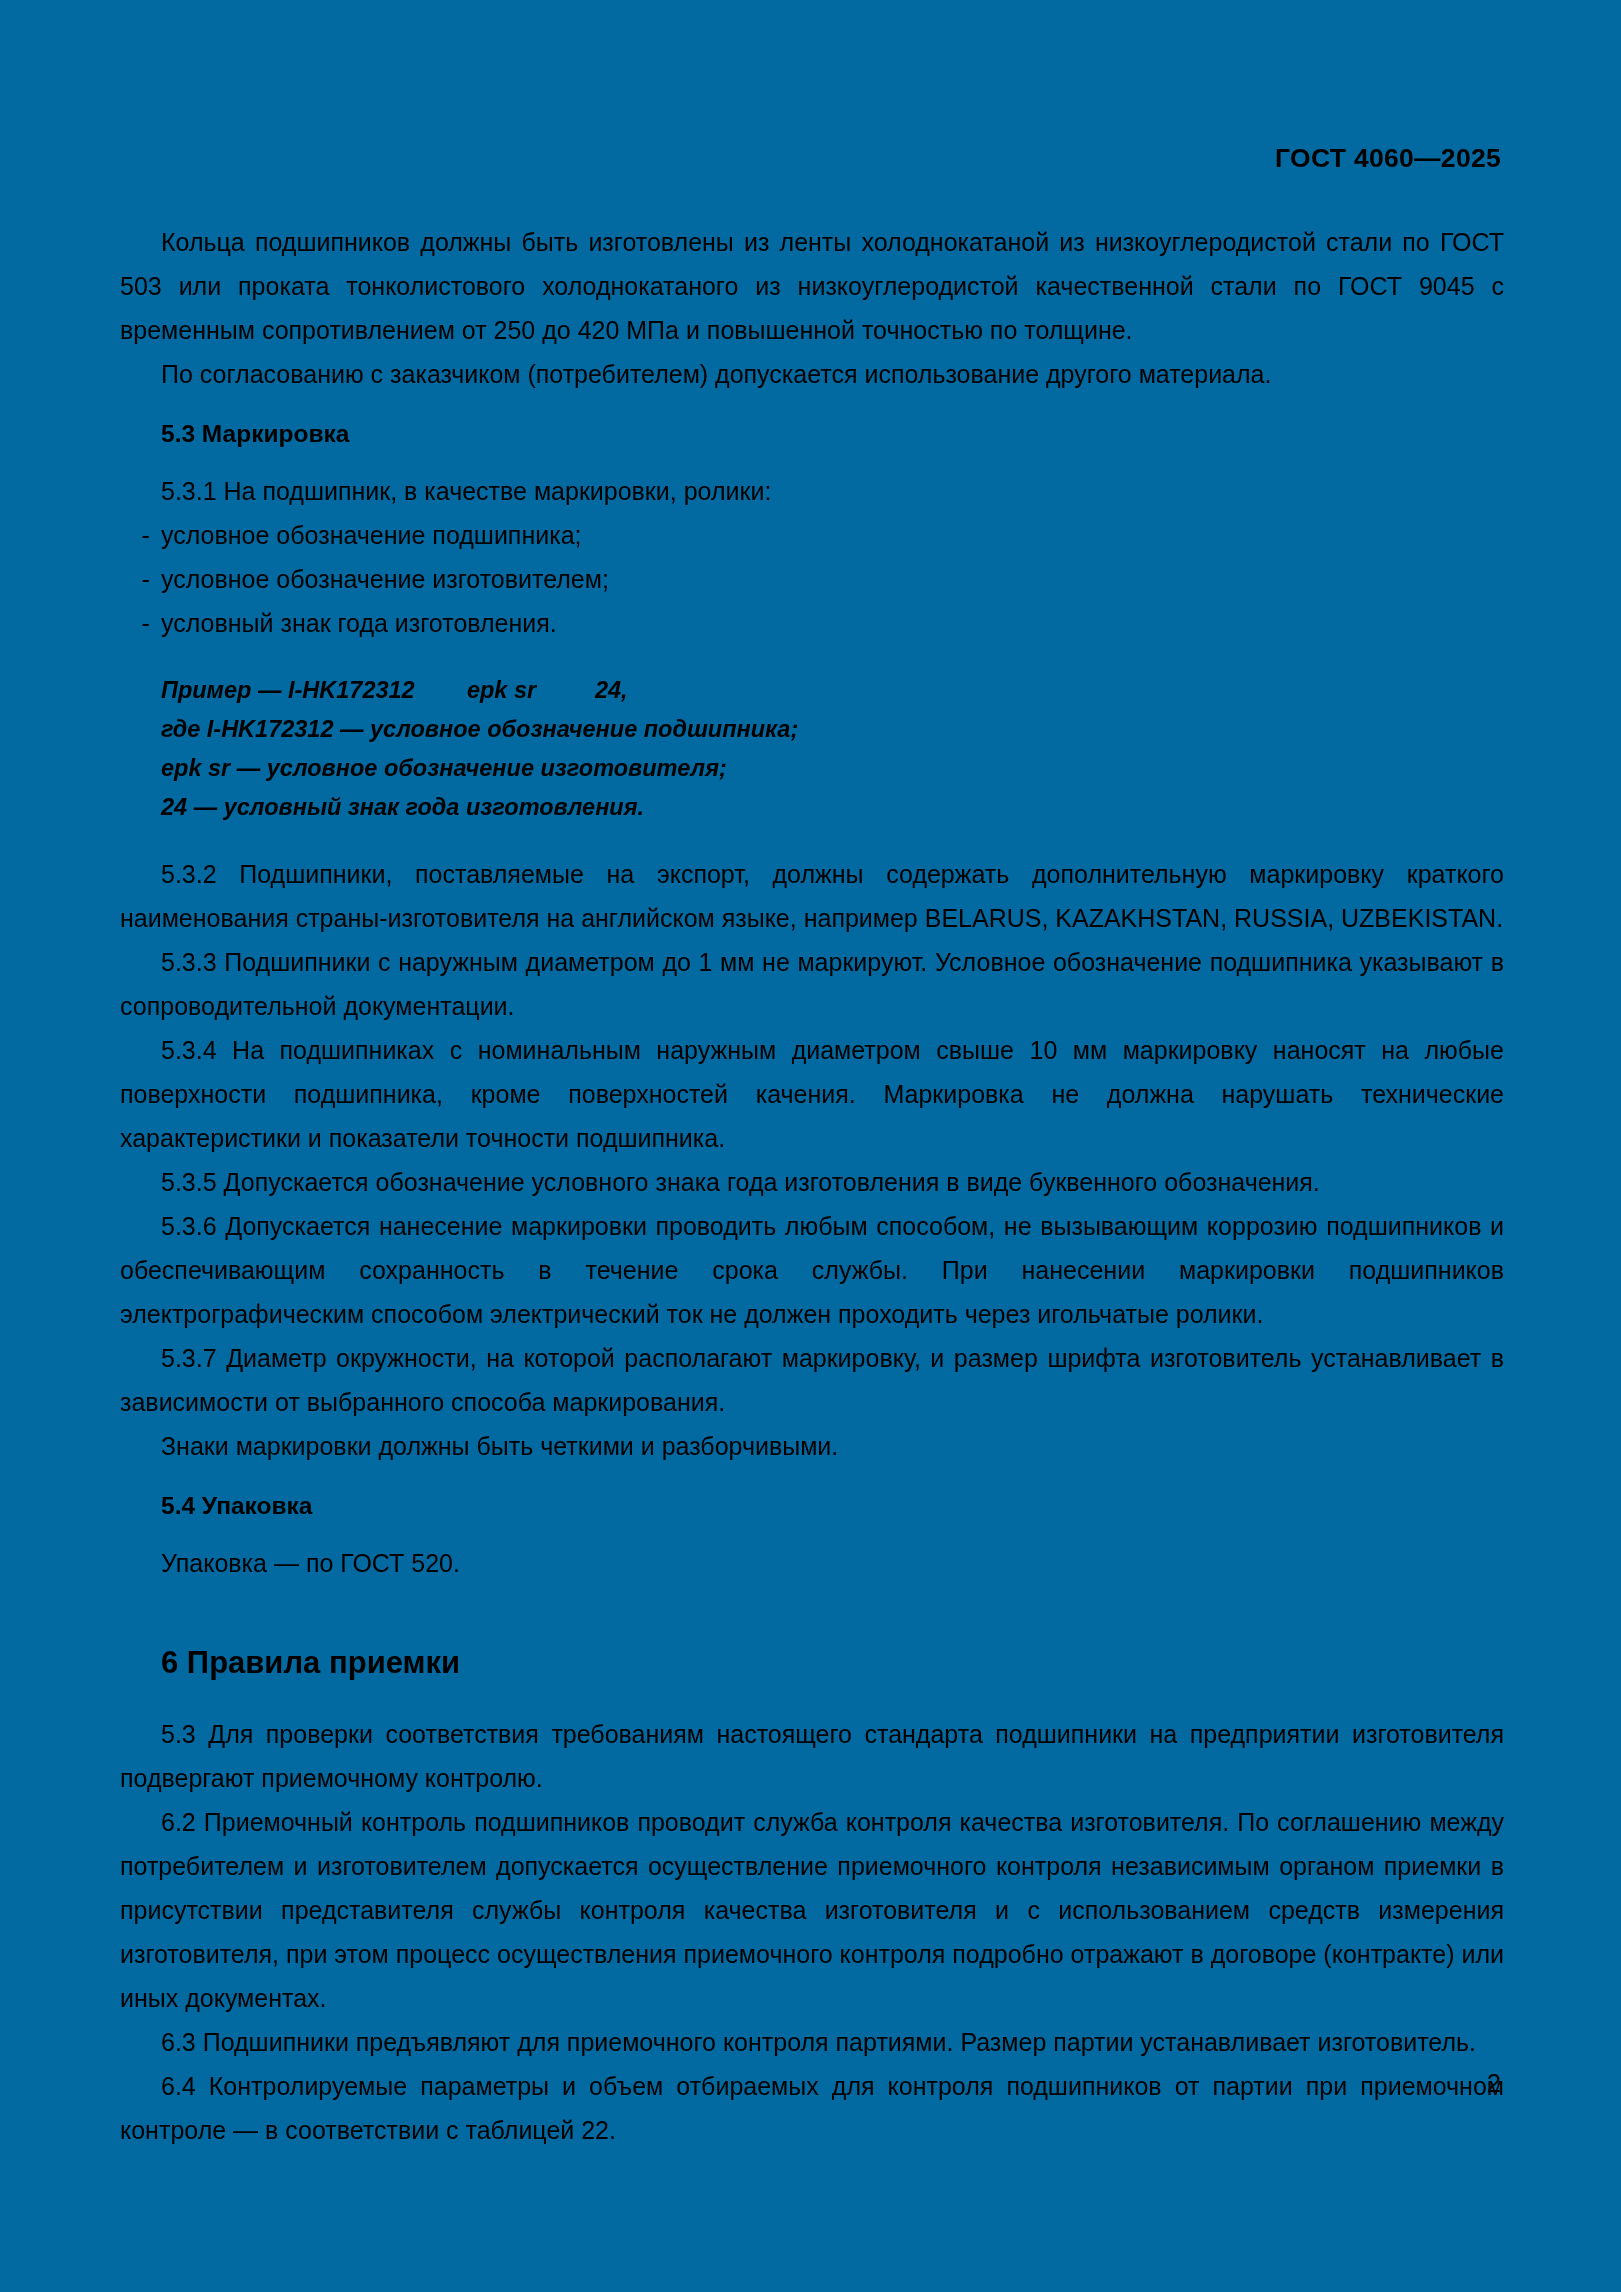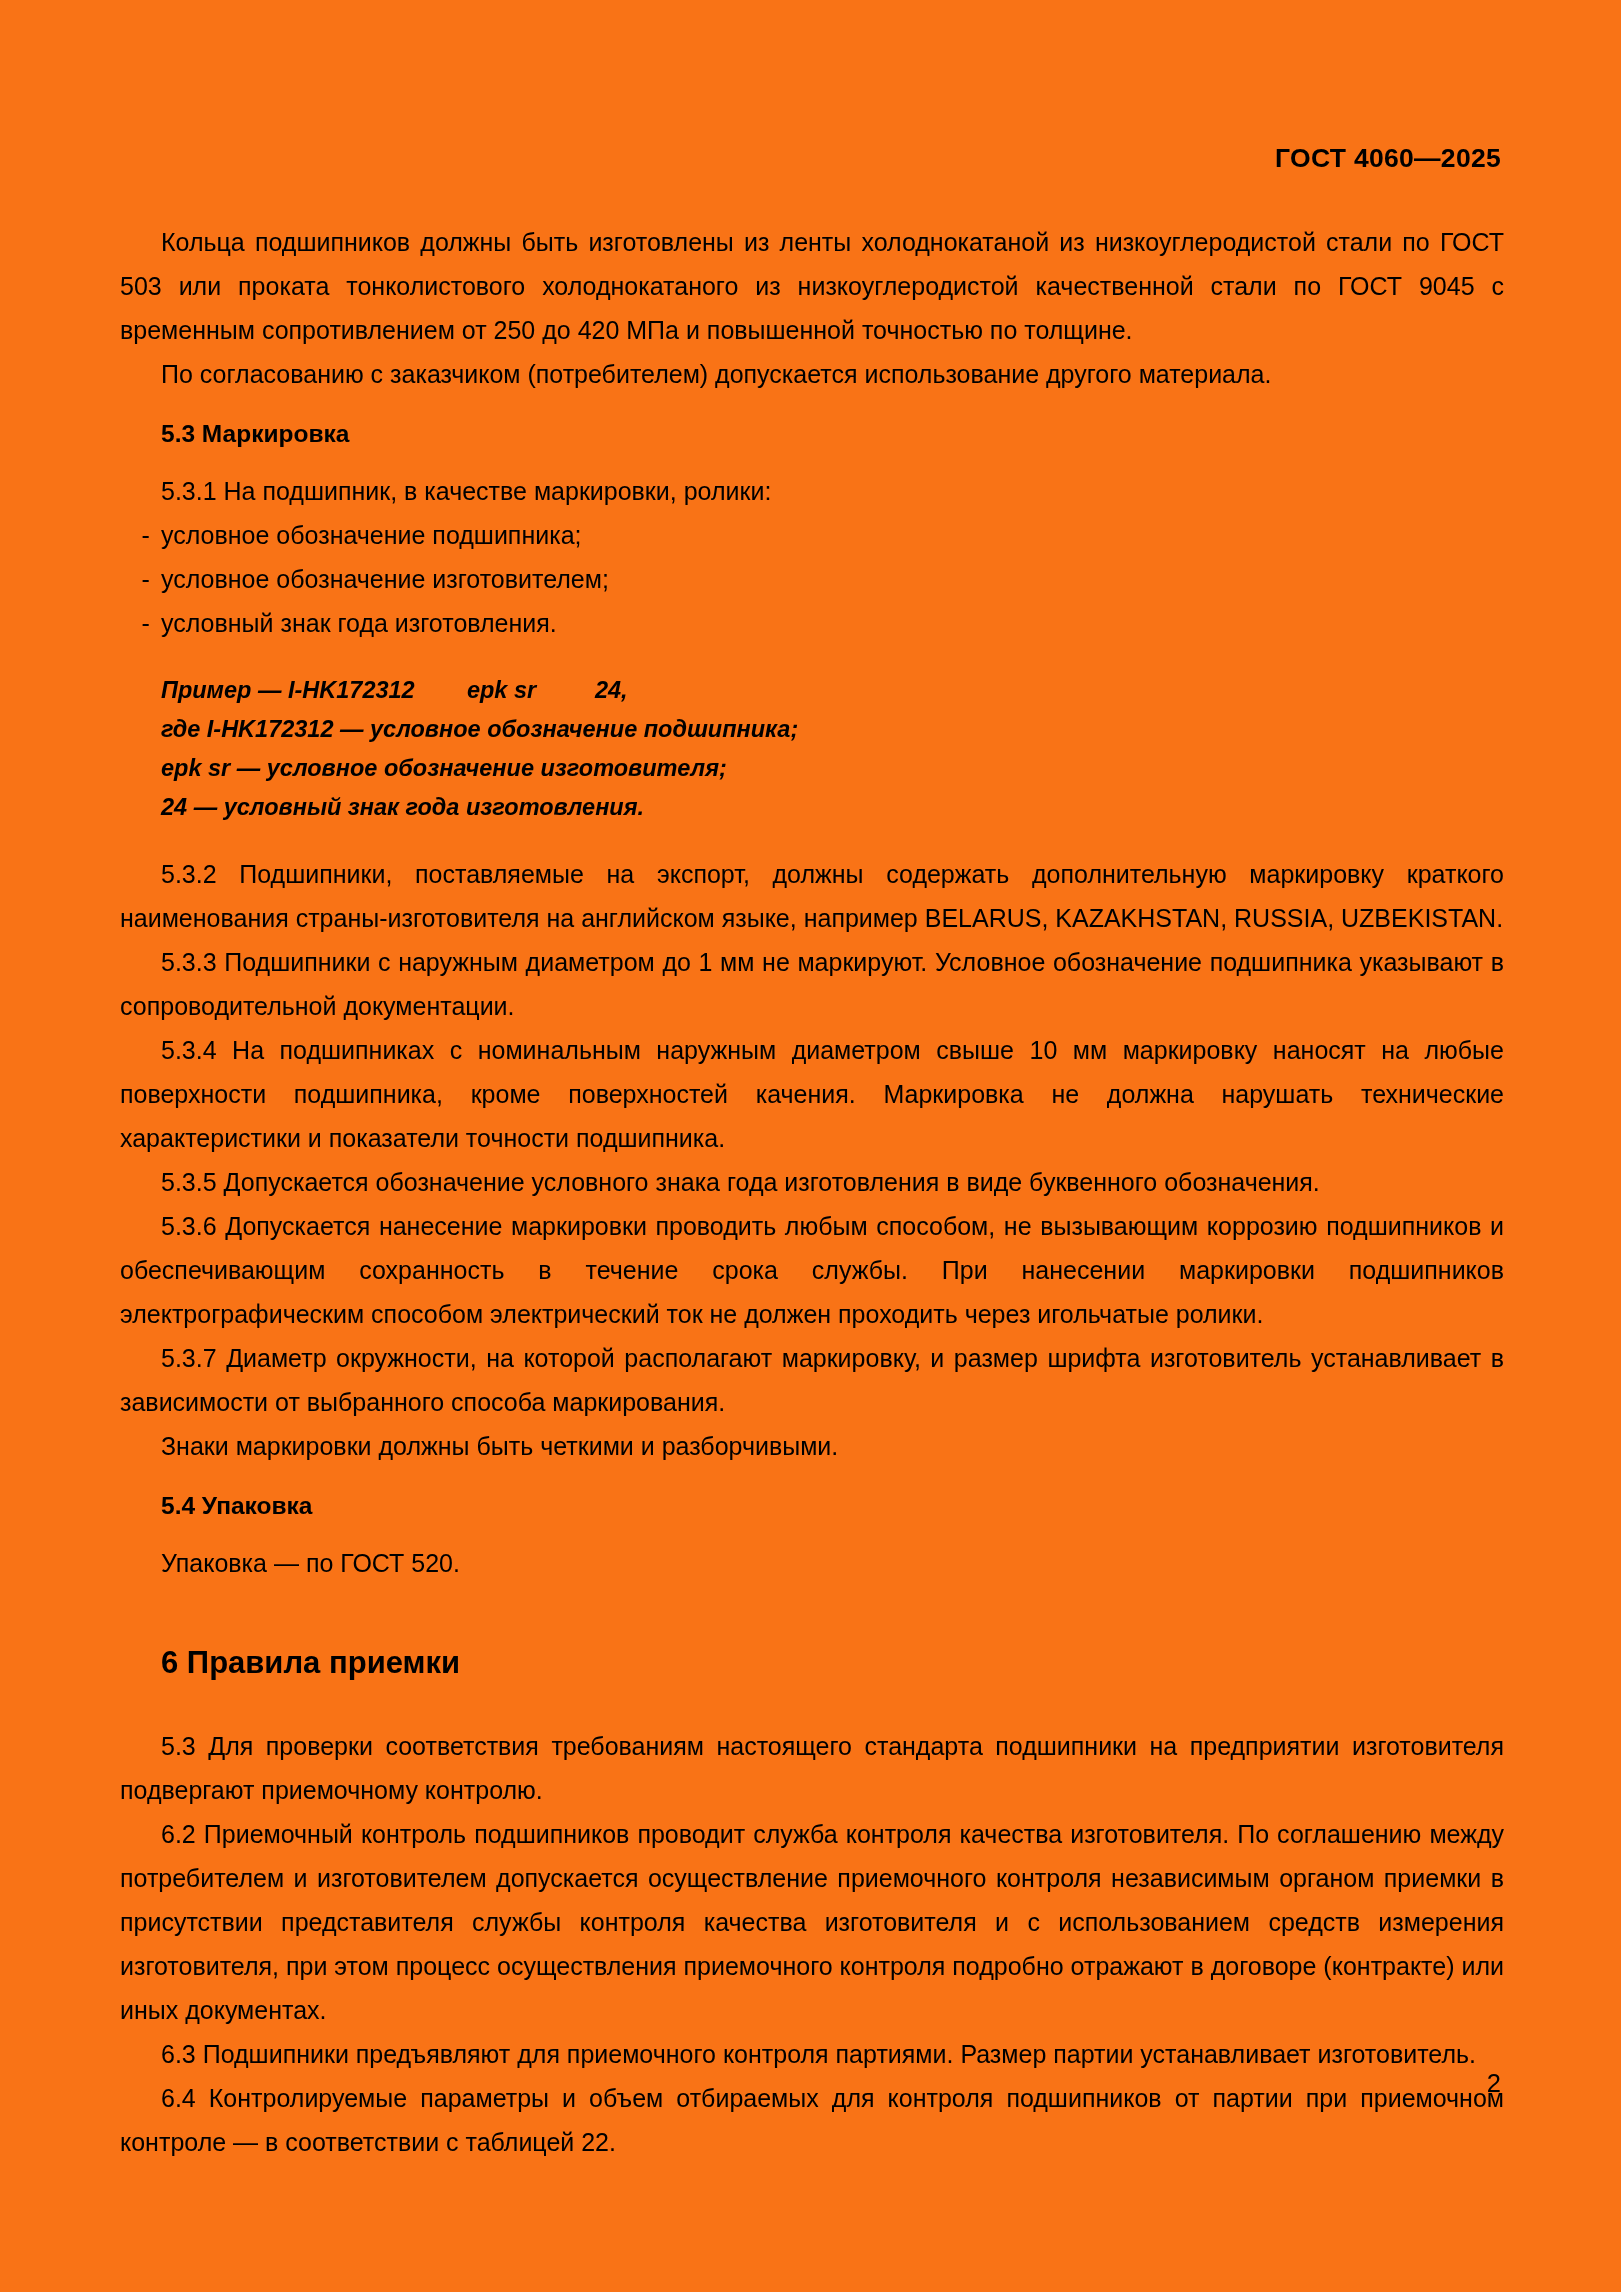--- a/index.html
+++ b/index.html
@@ -12,21 +12,21 @@
     font-family: "Liberation Sans", sans-serif;
     color: #000000;
     -webkit-font-smoothing: antialiased;
   }
 
   .page {
     position: relative;
     width: 1621px;
     height: 2293px;
     margin: 0 auto;
-    background: #f97316;
+    background: #0369a1;
     box-sizing: border-box;
     padding: 0;
     overflow: hidden;
   }
 
   
   .page-header {
     position: absolute;
     top: 145px;
     right: 120px;
@@ -55,21 +55,21 @@
     line-height: 1.25;
     margin: 0 0 19.6px 0;
     padding-left: 41px;
   }
   .h3.spaced-top { margin-top: 23px; }
 
   .h2 {
     font-size: 31px;
     font-weight: bold;
     line-height: 1.25;
-    margin: 59px 0 41px 0;
+    margin: 59px 0 29px 0;
     padding-left: 41px;
   }
 
   
   p.para {
     font-size: 25px;
     line-height: 44px;
     margin: 0;
     text-align: justify;
     text-justify: inter-word;

